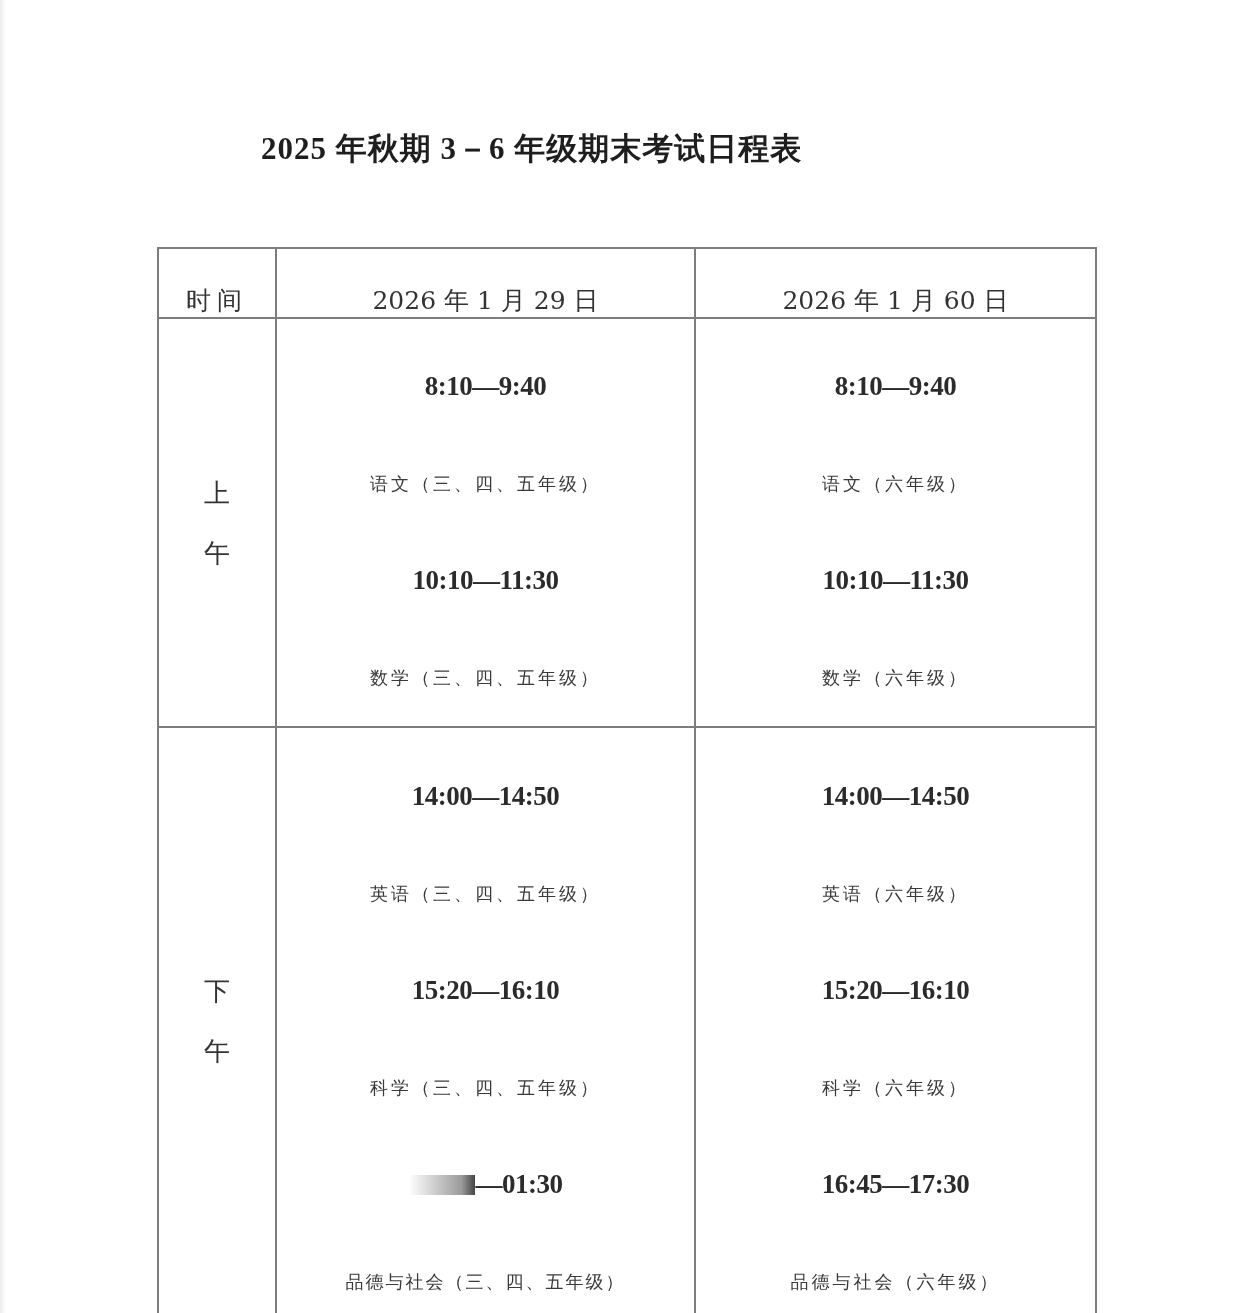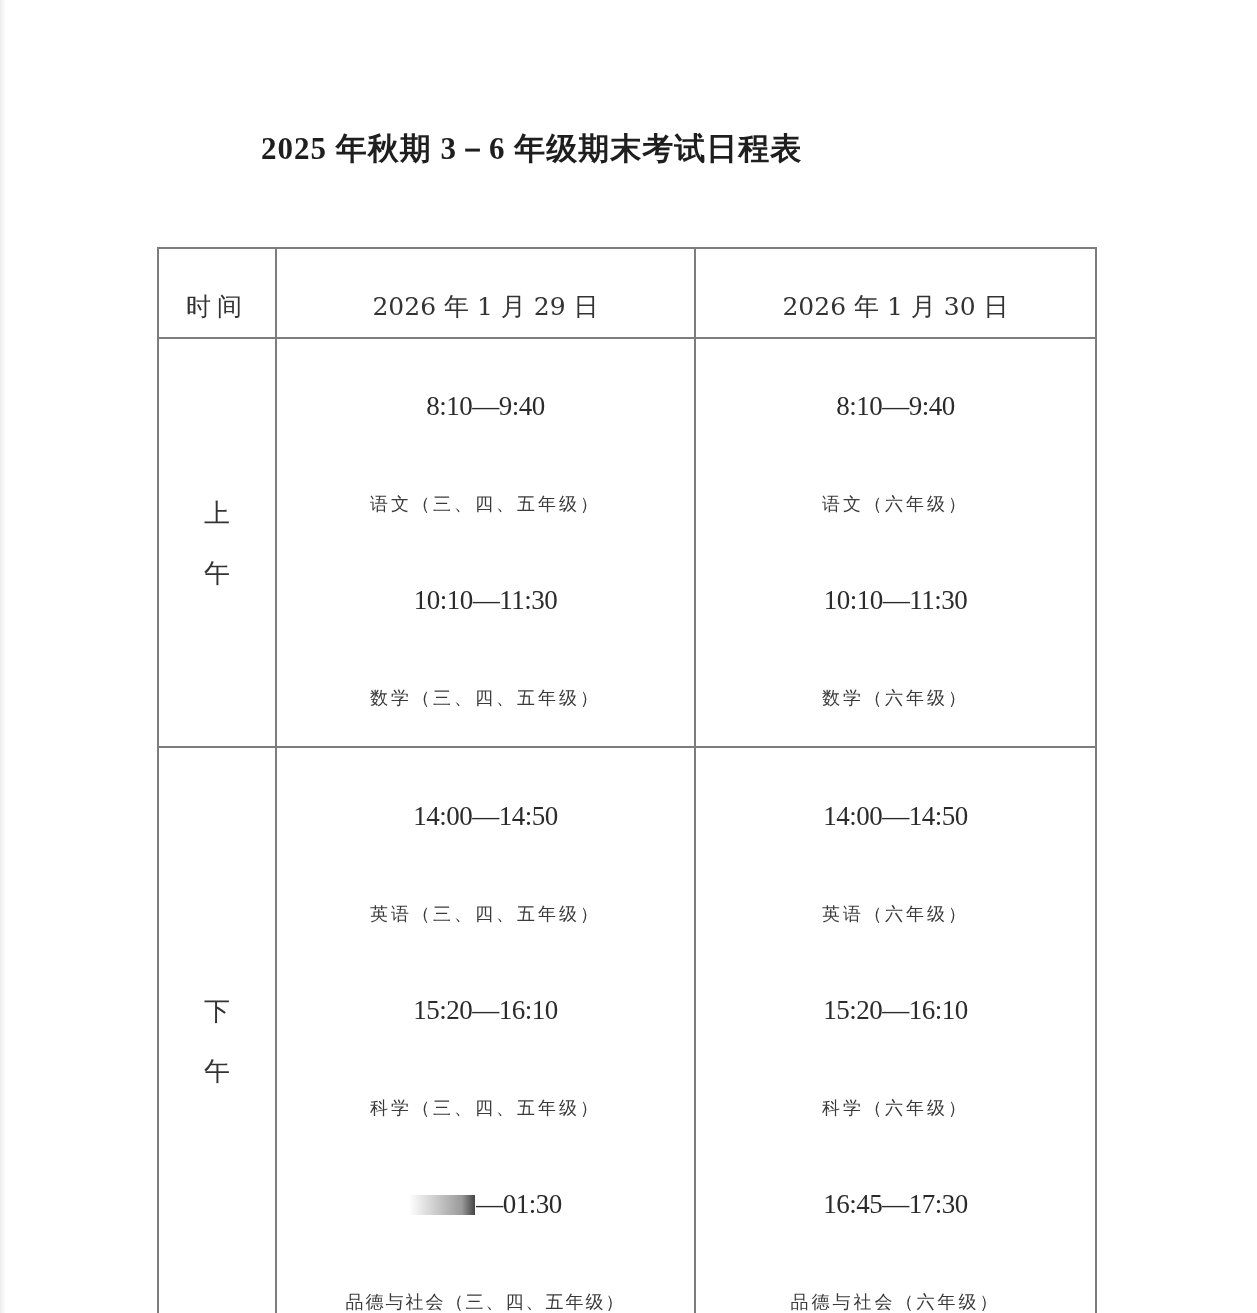--- a/index.html
+++ b/index.html
@@ -44,24 +44,23 @@
     padding: 0;
     text-align: center;
     font-weight: normal;
     color: #333;
   }
   .sched tr.bottom-open td { border-bottom: none; }
   .col-time { width: 118px; }
   .col-d1 { width: 419px; }
   .col-d2 { width: 401px; }
   .hdr th {
-    height: 90px;
+    height: 70px;
     vertical-align: bottom;
     font-size: 25px;
-    padding-bottom: 14px;
     box-sizing: border-box;
   }
   .hdr th span { display: inline-block; }
   .period-label {
     vertical-align: middle;
     font-size: 26px;
     line-height: 60px;
   }
   .period-label .ch { display: block; }
   .row-am td { height: 385px; }
@@ -76,20 +75,21 @@
     display: flex;
     align-items: center;
     justify-content: center;
     white-space: nowrap;
   }
   .item.time {
     font-family: "Liberation Serif", "DejaVu Serif", serif;
     font-size: 27px;
     color: #2b2b2b;
     letter-spacing: -0.5px;
+    font-weight: bold;
   }
   .item.subj {
     font-size: 18px;
     color: #3a3a3a;
     letter-spacing: 3px;
   }
   .row-am .cell-list { padding-top: 19px; }
   .row-pm .cell-list { padding-top: 20px; }
   .row-am td.period-label { vertical-align: middle; }
   .row-pm td.period-label { vertical-align: top; padding-top: 233px; box-sizing: border-box; }
@@ -112,21 +112,21 @@
 <table class="sched">
   <colgroup>
     <col class="col-time">
     <col class="col-d1">
     <col class="col-d2">
   </colgroup>
   <tbody>
       <tr class="hdr">
     <th><span style="letter-spacing:6px">时间</span></th>
     <th><span>2026 年 1 月 29 日</span></th>
-    <th><span>2026 年 1 月 30 日</span></th>
+    <th><span>2026 年 1 月 60 日</span></th>
   </tr>
 
   <tr class="row-am">
     <td class="period-label">
       <span class="ch">上</span>
       <span class="ch">午</span>
     </td>
     <td style="vertical-align:top">
       <div class="cell-list">
         <div class="item time">8:10—9:40</div>

